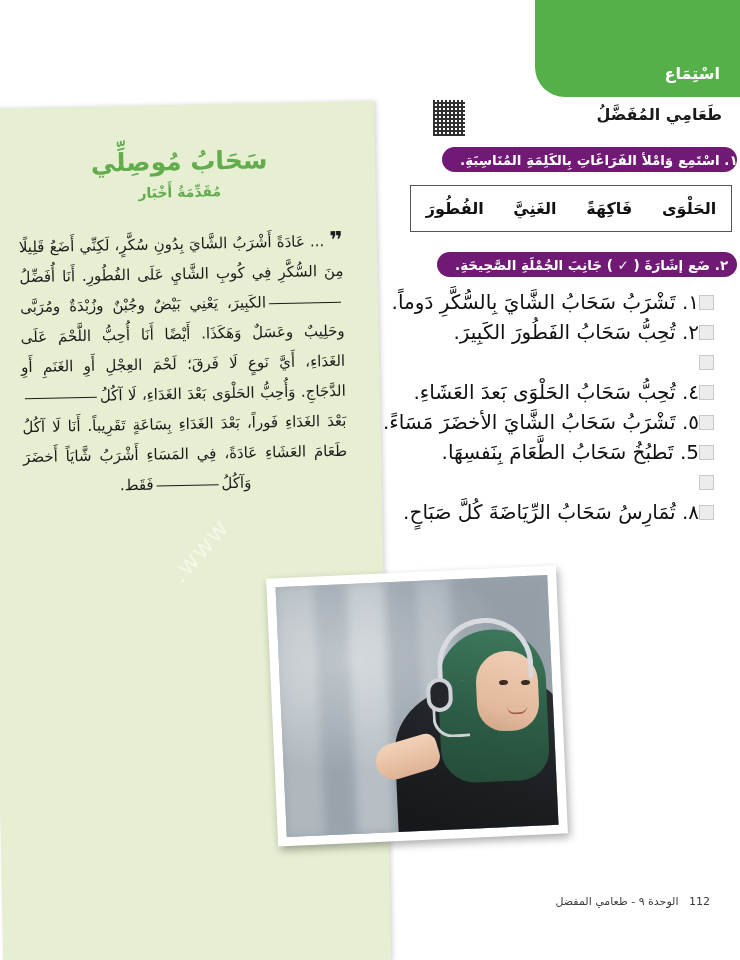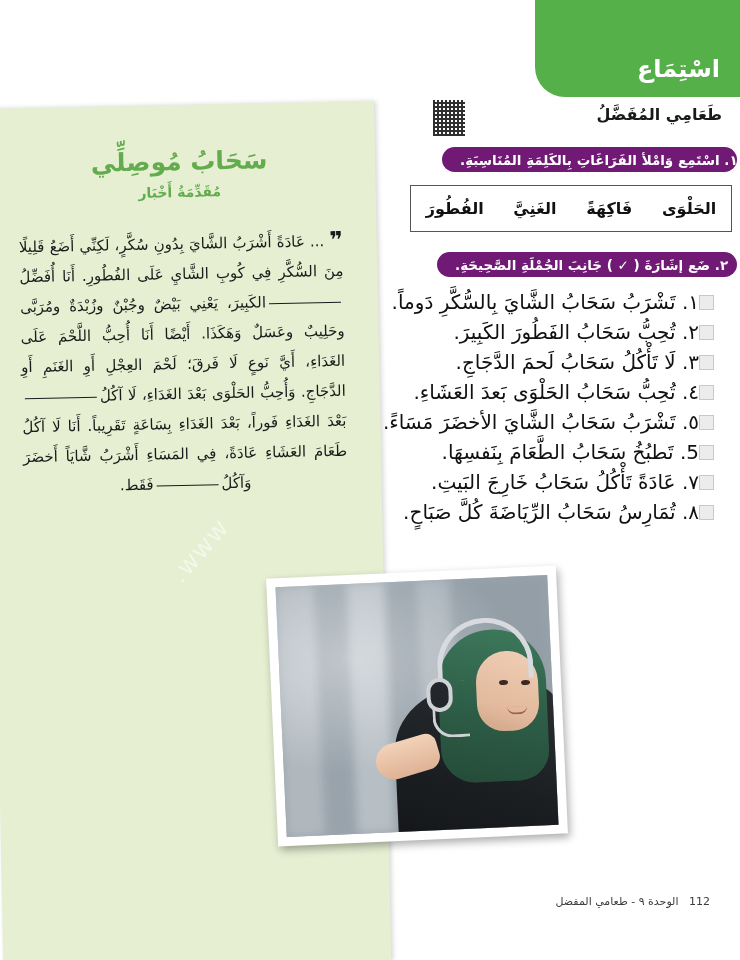--- a/index.html
+++ b/index.html
@@ -24,21 +24,21 @@
     height: 97px;
     background: #55b04a;
     border-bottom-left-radius: 30px;
     box-sizing: border-box;
   }
   #header-title {
     position: absolute;
     bottom: 14px;
     right: 20px;
     color: #ffffff;
-    font-size: 24px;
+    font-size: 16px;
     font-weight: bold;
     letter-spacing: 0;
     white-space: nowrap;
   }
 
   
   #right-col {
     position: absolute;
     top: 97px;
     right: 0;
@@ -404,37 +404,35 @@
     <div class="statement-row">
       <div class="statement-checkbox"></div>
       <div class="statement-text">١. تَشْرَبُ سَحَابُ الشَّايَ بِالسُّكَّرِ دَوماً.</div>
     </div>
     <div class="statement-row">
       <div class="statement-checkbox"></div>
       <div class="statement-text">٢. تُحِبُّ سَحَابُ الفَطُورَ الكَبِيرَ.</div>
     </div>
     <div class="statement-row">
       <div class="statement-checkbox"></div>
-      <div class="statement-text">٣. لَا تَأْكُلُ سَحَابُ لَحمَ الدَّجَاجِ.</div>
     </div>
     <div class="statement-row">
       <div class="statement-checkbox"></div>
       <div class="statement-text">٤. تُحِبُّ سَحَابُ الحَلْوَى بَعدَ العَشَاءِ.</div>
     </div>
     <div class="statement-row">
       <div class="statement-checkbox"></div>
       <div class="statement-text">٥. تَشْرَبُ سَحَابُ الشَّايَ الأخضَرَ مَسَاءً.</div>
     </div>
     <div class="statement-row">
       <div class="statement-checkbox"></div>
       <div class="statement-text">5. تَطبُخُ سَحَابُ الطَّعَامَ بِنَفسِهَا.</div>
     </div>
     <div class="statement-row">
       <div class="statement-checkbox"></div>
-      <div class="statement-text">٧. عَادَةً تَأْكُلُ سَحَابُ خَارِجَ البَيتِ.</div>
     </div>
     <div class="statement-row">
       <div class="statement-checkbox"></div>
       <div class="statement-text">٨. تُمَارِسُ سَحَابُ الرِّيَاضَةَ كُلَّ صَبَاحٍ.</div>
     </div>
   </div>
 
   <div id="page-footer">
     <span class="page-num">112</span>
     &nbsp;&nbsp;<span>الوحدة ٩ - طعامي المفضل</span>

